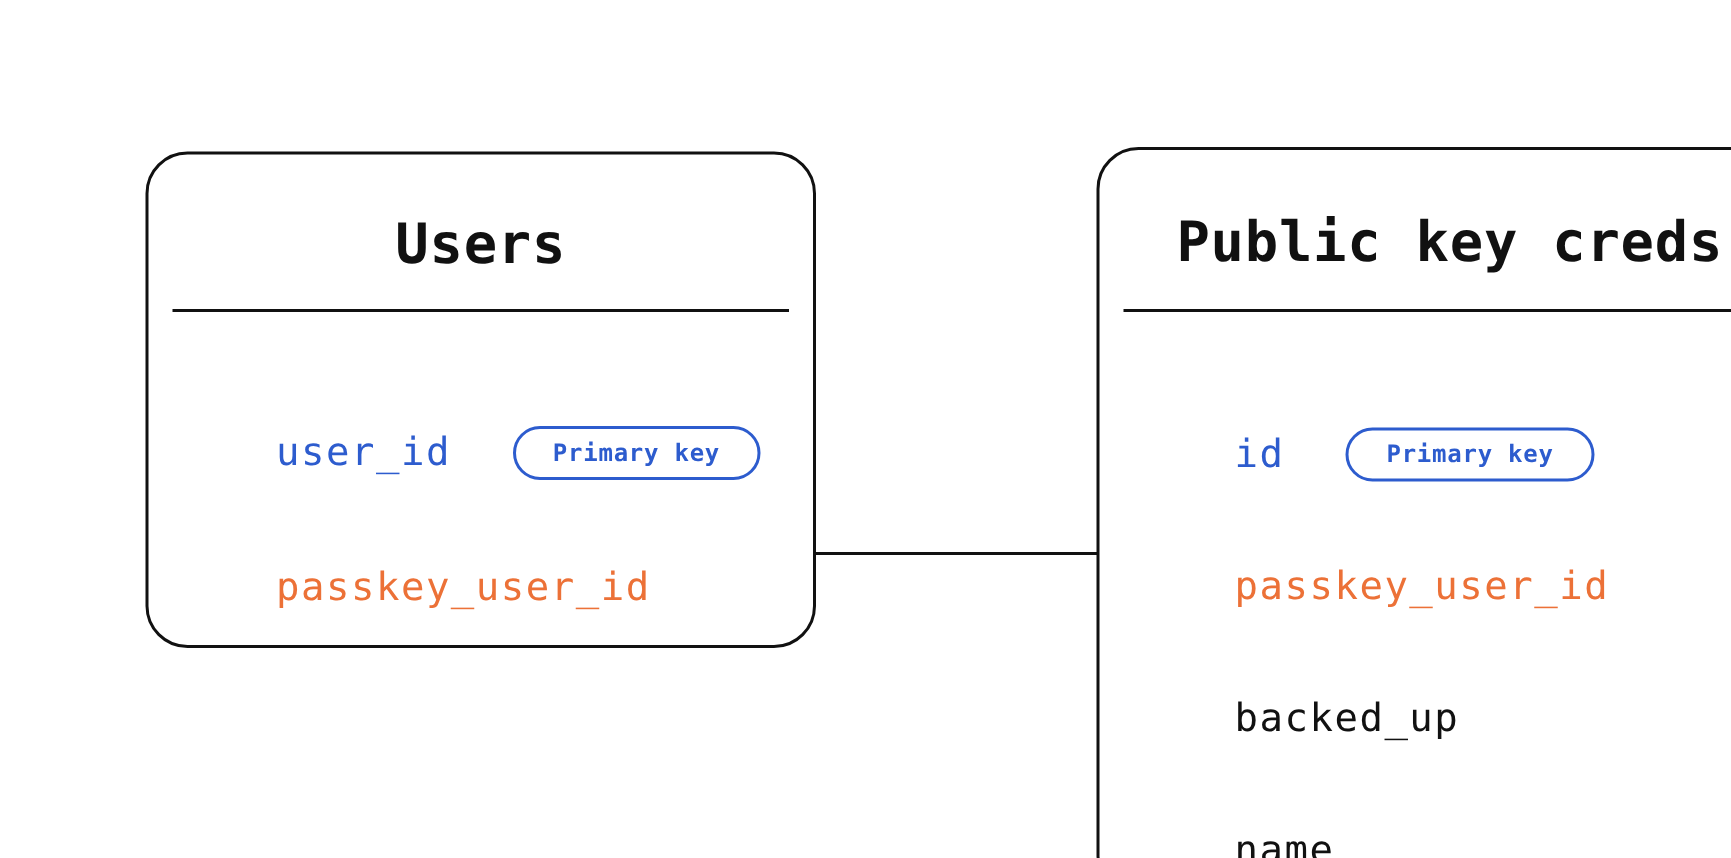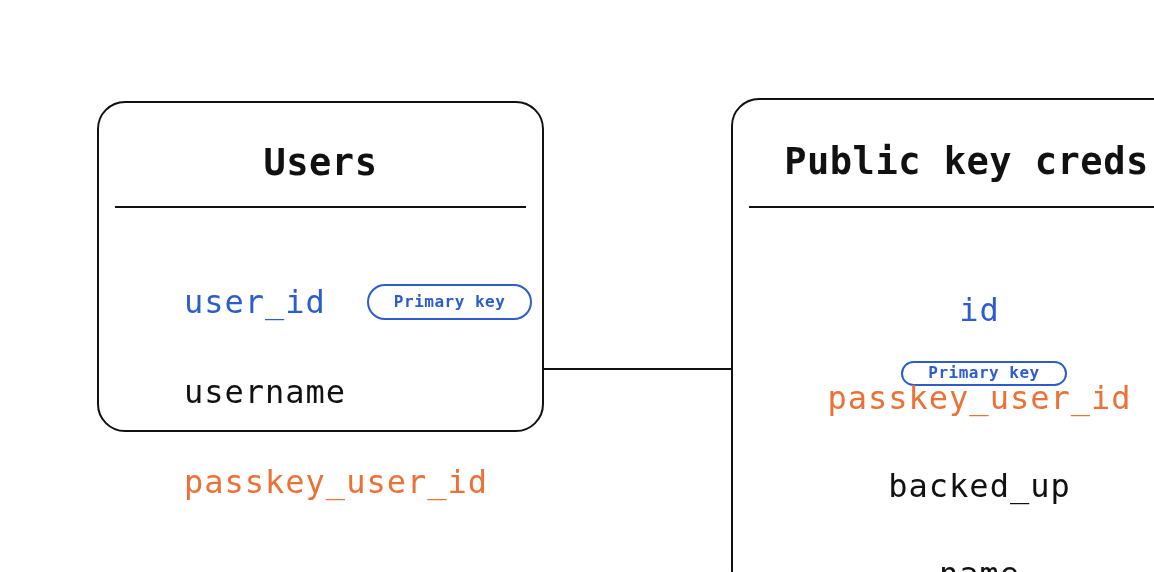--- a/index.html
+++ b/index.html
@@ -56,24 +56,24 @@
     flex-direction: column;
   }
   .users .fields { padding: 33px 0 0 37px; }
   .creds  .fields { padding: 35px 0 0 42px; }
 
   .field-row {
     display: flex;
     align-items: center;
   }
   .users .field-row { height: 58px; }
-  .creds  .field-row { height: 56px; flex-direction: column; }
+  .creds  .field-row { height: 56px; }
 
   .field-name {
-    font-size: 32px;
+    font-size: 26px;
     letter-spacing: 1px;
     white-space: pre;
     text-align: center;
   }
   .field-name.default { color: var(--text-black, #111111); }
   .field-name.primary { color: var(--primary-blue, #2d5cce); }
   .field-name.foreign { color: var(--accent-orange, #ec7137); }
 
   .badge {
     display: inline-flex;
@@ -109,23 +109,20 @@
   <div class="connector"></div>
 
   <section class="table-box users">
     <header class="table-title">Users</header>
     <div class="fields">
         <div class="field-row">
           <span class="field-name primary">user_id</span>
           <span class="badge">Primary key</span>
         </div>
         <div class="field-row">
-          <span class="field-name default">username</span>
-        </div>
-        <div class="field-row">
           <span class="field-name foreign">passkey_user_id</span>
         </div>
       </div>
   </section>
 
   <section class="table-box creds">
     <header class="table-title">Public key creds</header>
     <div class="fields">
         <div class="field-row">
           <span class="field-name primary">id</span>

